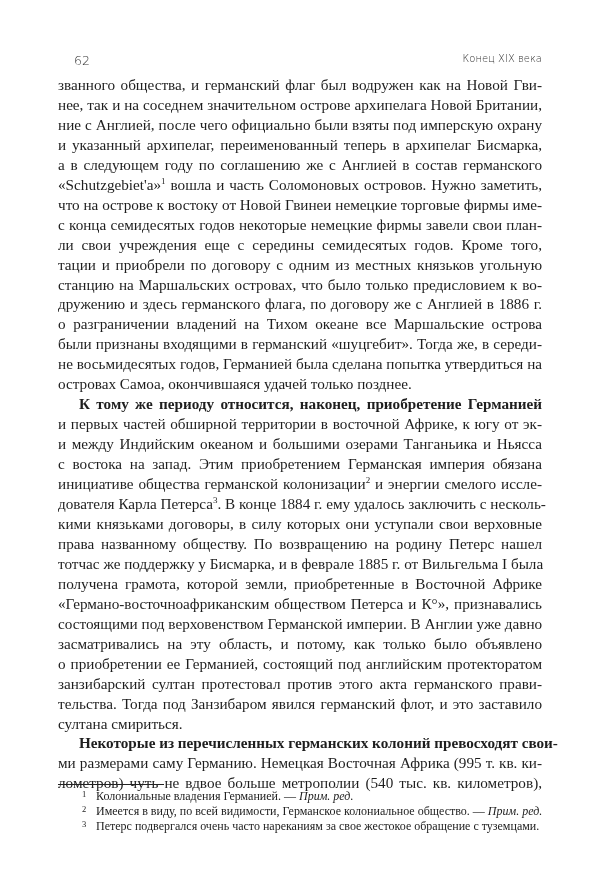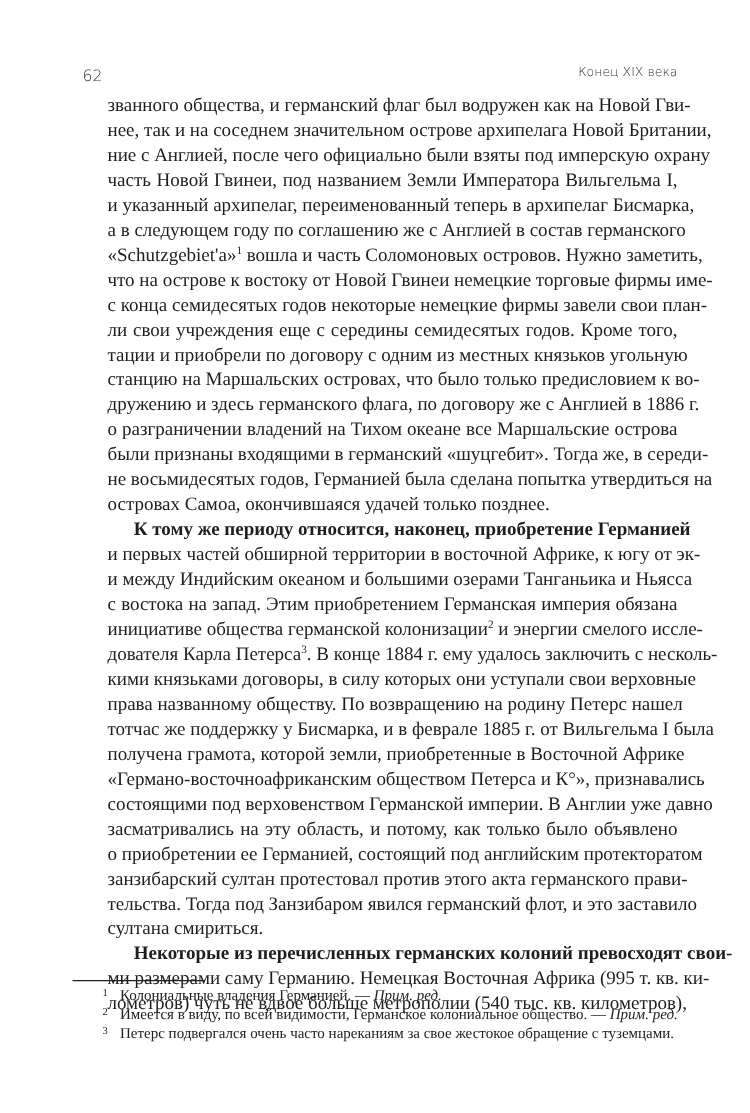--- a/index.html
+++ b/index.html
@@ -6,28 +6,28 @@
     body {
       width: 600px; height: 890px; background: #ffffff;
       position: relative; overflow: hidden;
       color: #1e1e1e;
     }
     .running-head {
       position: absolute; top: 53px; left: 58px; width: 484px; height: 18px;
       font-family: "DejaVu Sans", sans-serif; font-size: 12.5px; color: #333;
       font-weight: 300;
     }
-    .running-head .num { position: absolute; left: 8px; top: 0; text-align: center; }
+    .running-head .num { position: absolute; left: 16px; top: 0; text-align: center; }
     .running-head .title { position: absolute; right: 0; top: 0; font-size: 10px; }
     .body-text {
       position: absolute; top: 75px; left: 58px; width: 484px;
       font-family: "Liberation Serif", serif; font-size: 15.2px; line-height: 19.95px;
       text-align: justify; hyphens: manual;
     }
-    .line { display: block; text-align: justify; text-align-last: justify; white-space: nowrap; overflow: visible; margin-left: 28px; }
+    .line { display: block; text-align: justify; text-align-last: justify; white-space: nowrap; overflow: visible; }
     .line.last { text-align-last: left; }
     .line.ind { padding-left: 21px; font-weight: bold; }
     sup { font-size: 9px; line-height: 0; vertical-align: 6px; }
     .rule {
       position: absolute; left: 58px; top: 784px; width: 106px; height: 1px; background: #222;
     }
     .footnotes {
       position: absolute; top: 789px; left: 58px; width: 484px;
       font-family: "Liberation Serif", serif; font-size: 12px; line-height: 15px; color: #222;
     }
@@ -40,21 +40,20 @@
 
 <div class="running-head">
   <span class="num">62</span>
   <span class="title">Конец XIX века</span>
 </div>
 
 <div class="body-text" id="body-text">
     <span class="line"><span>званного общества, и германский флаг был водружен как на Новой Гви-</span></span>
     <span class="line"><span>нее, так и на соседнем значительном острове архипелага Новой Британии,</span></span>
     <span class="line"><span>ние с Англией, после чего официально были взяты под имперскую охрану</span></span>
-    <span class="line"><span>часть Новой Гвинеи, под названием Земли Императора Вильгельма I,</span></span>
     <span class="line"><span>и указанный архипелаг, переименованный теперь в архипелаг Бисмарка,</span></span>
     <span class="line"><span>а в следующем году по соглашению же с Англией в состав германского</span></span>
     <span class="line"><span>«Schutzgebiet'a»</span><sup>1</sup><span> вошла и часть Соломоновых островов. Нужно заметить,</span></span>
     <span class="line"><span>что на острове к востоку от Новой Гвинеи немецкие торговые фирмы име-</span></span>
     <span class="line"><span>с конца семидесятых годов некоторые немецкие фирмы завели свои план-</span></span>
     <span class="line"><span>ли свои учреждения еще с середины семидесятых годов. Кроме того,</span></span>
     <span class="line"><span>тации и приобрели по договору с одним из местных князьков угольную</span></span>
     <span class="line"><span>станцию на Маршальских островах, что было только предисловием к во-</span></span>
     <span class="line"><span>дружению и здесь германского флага, по договору же с Англией в 1886 г.</span></span>
     <span class="line"><span>о разграничении владений на Тихом океане все Маршальские острова</span></span>

